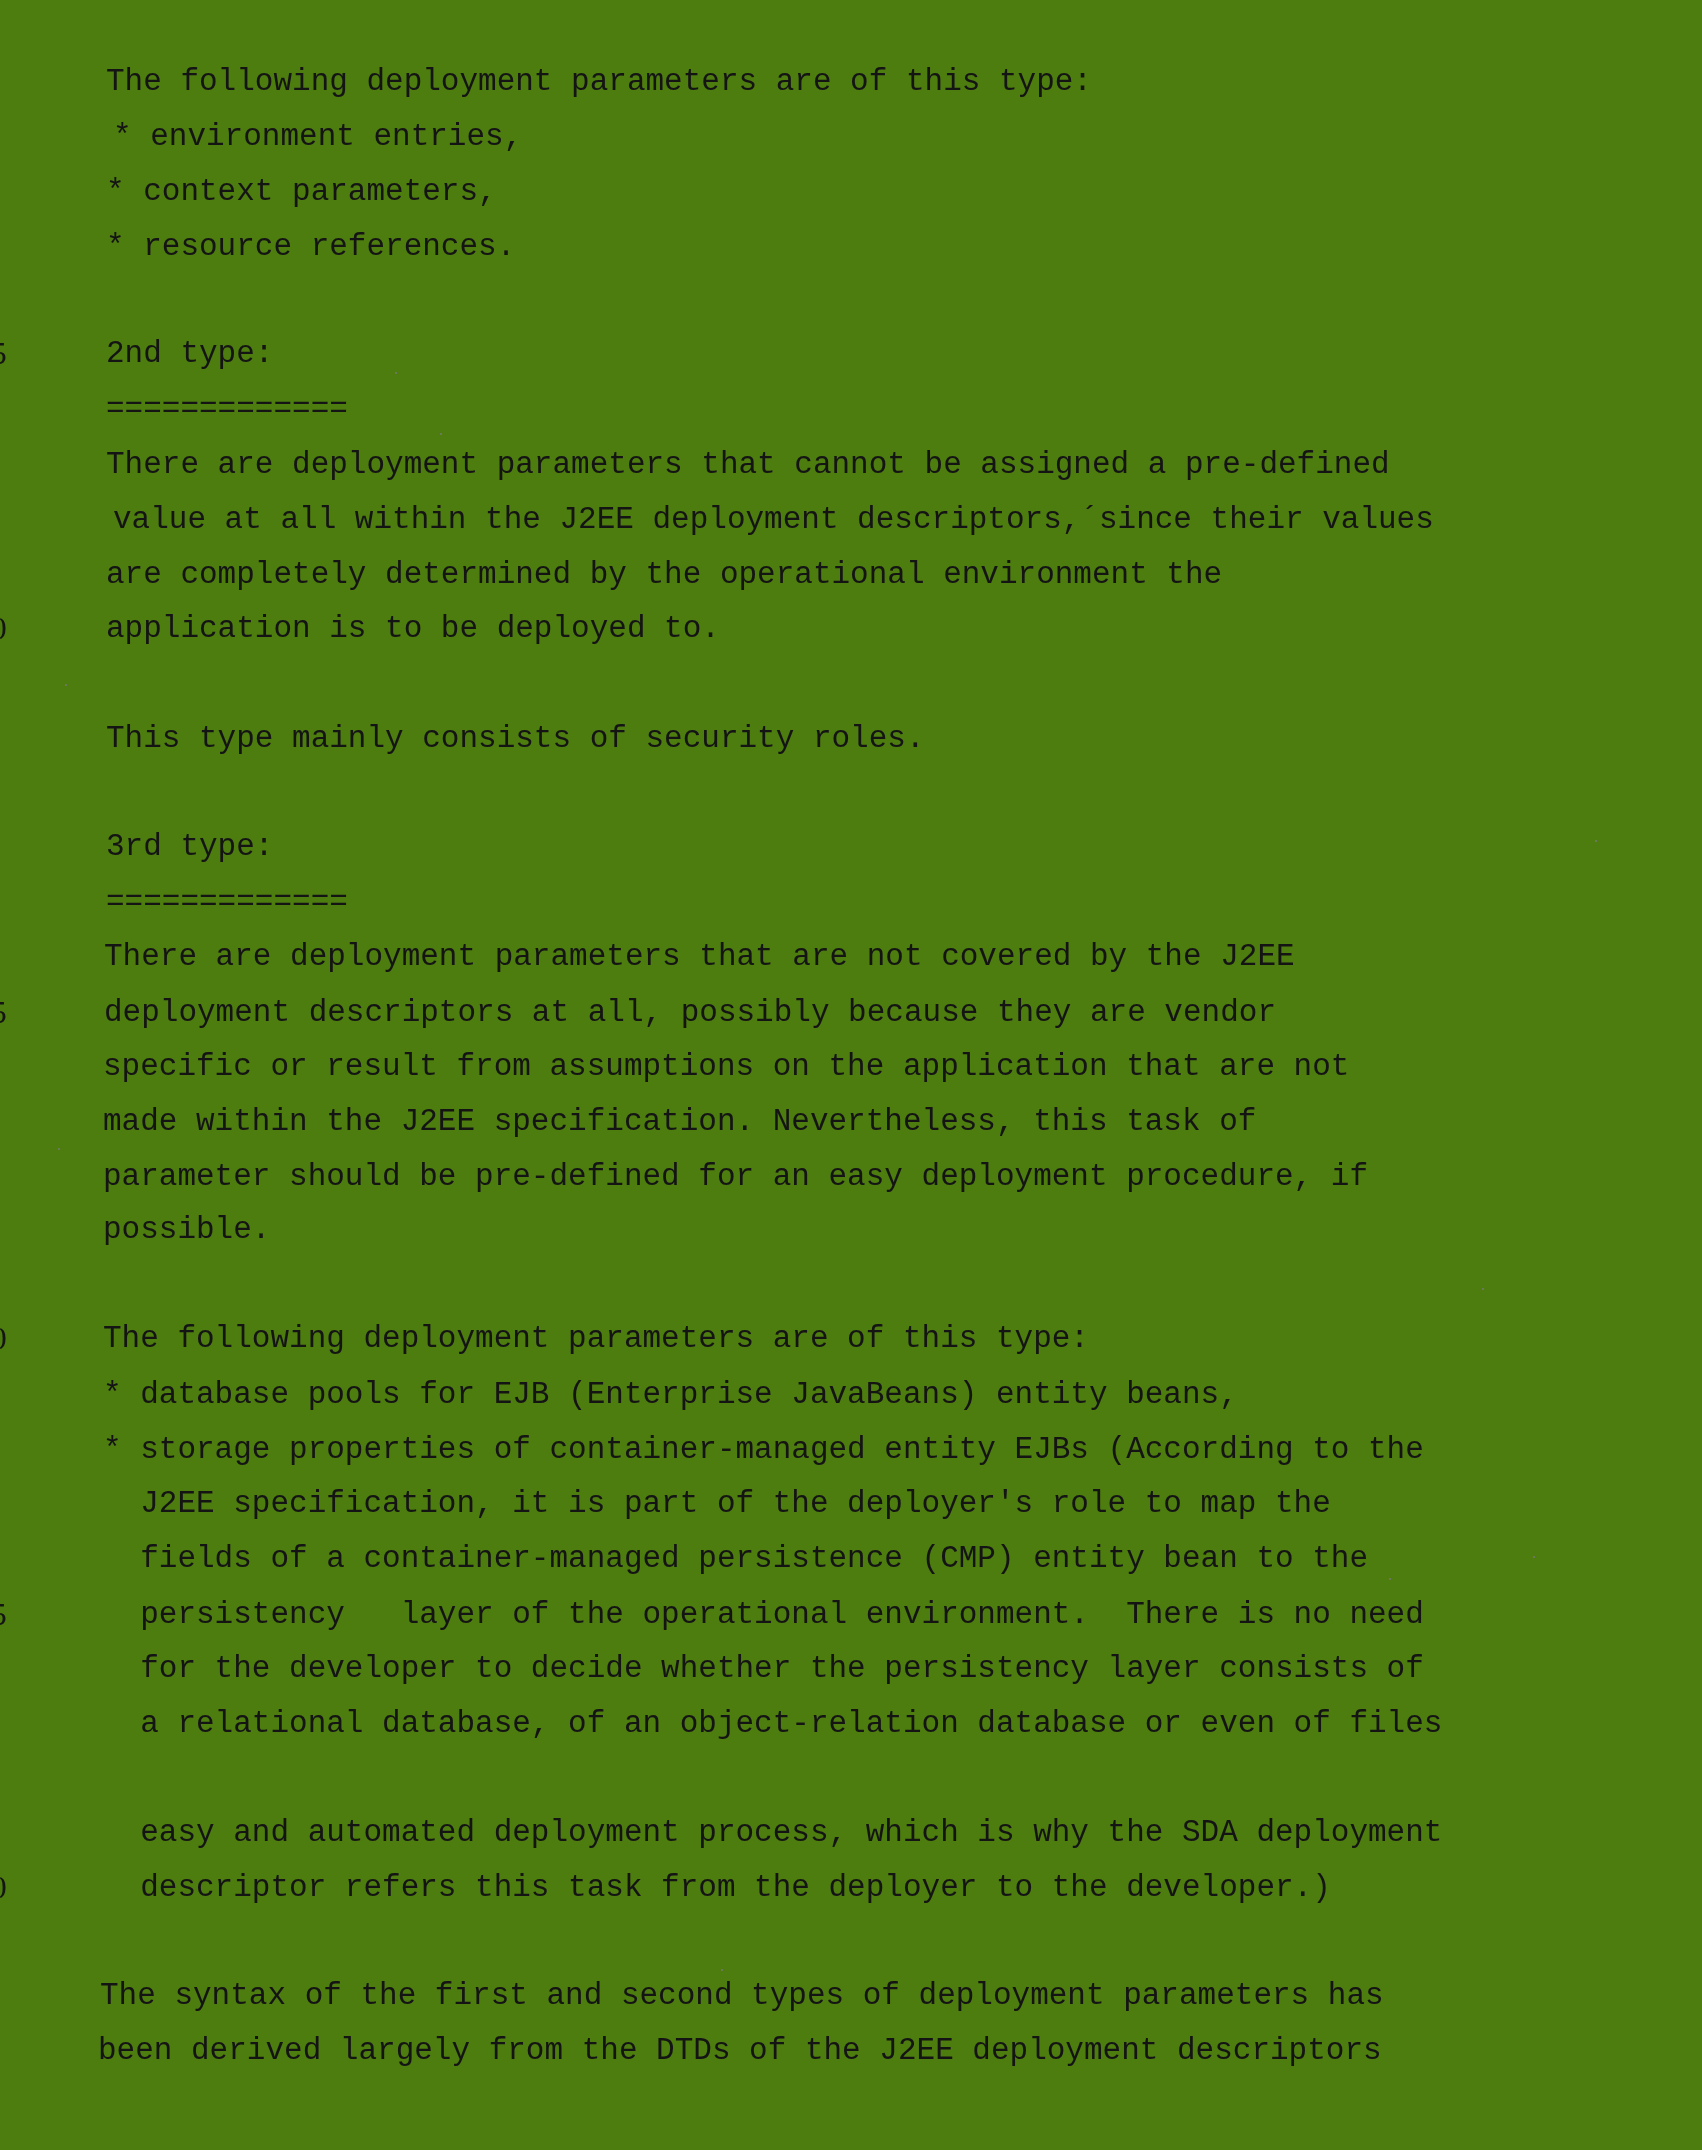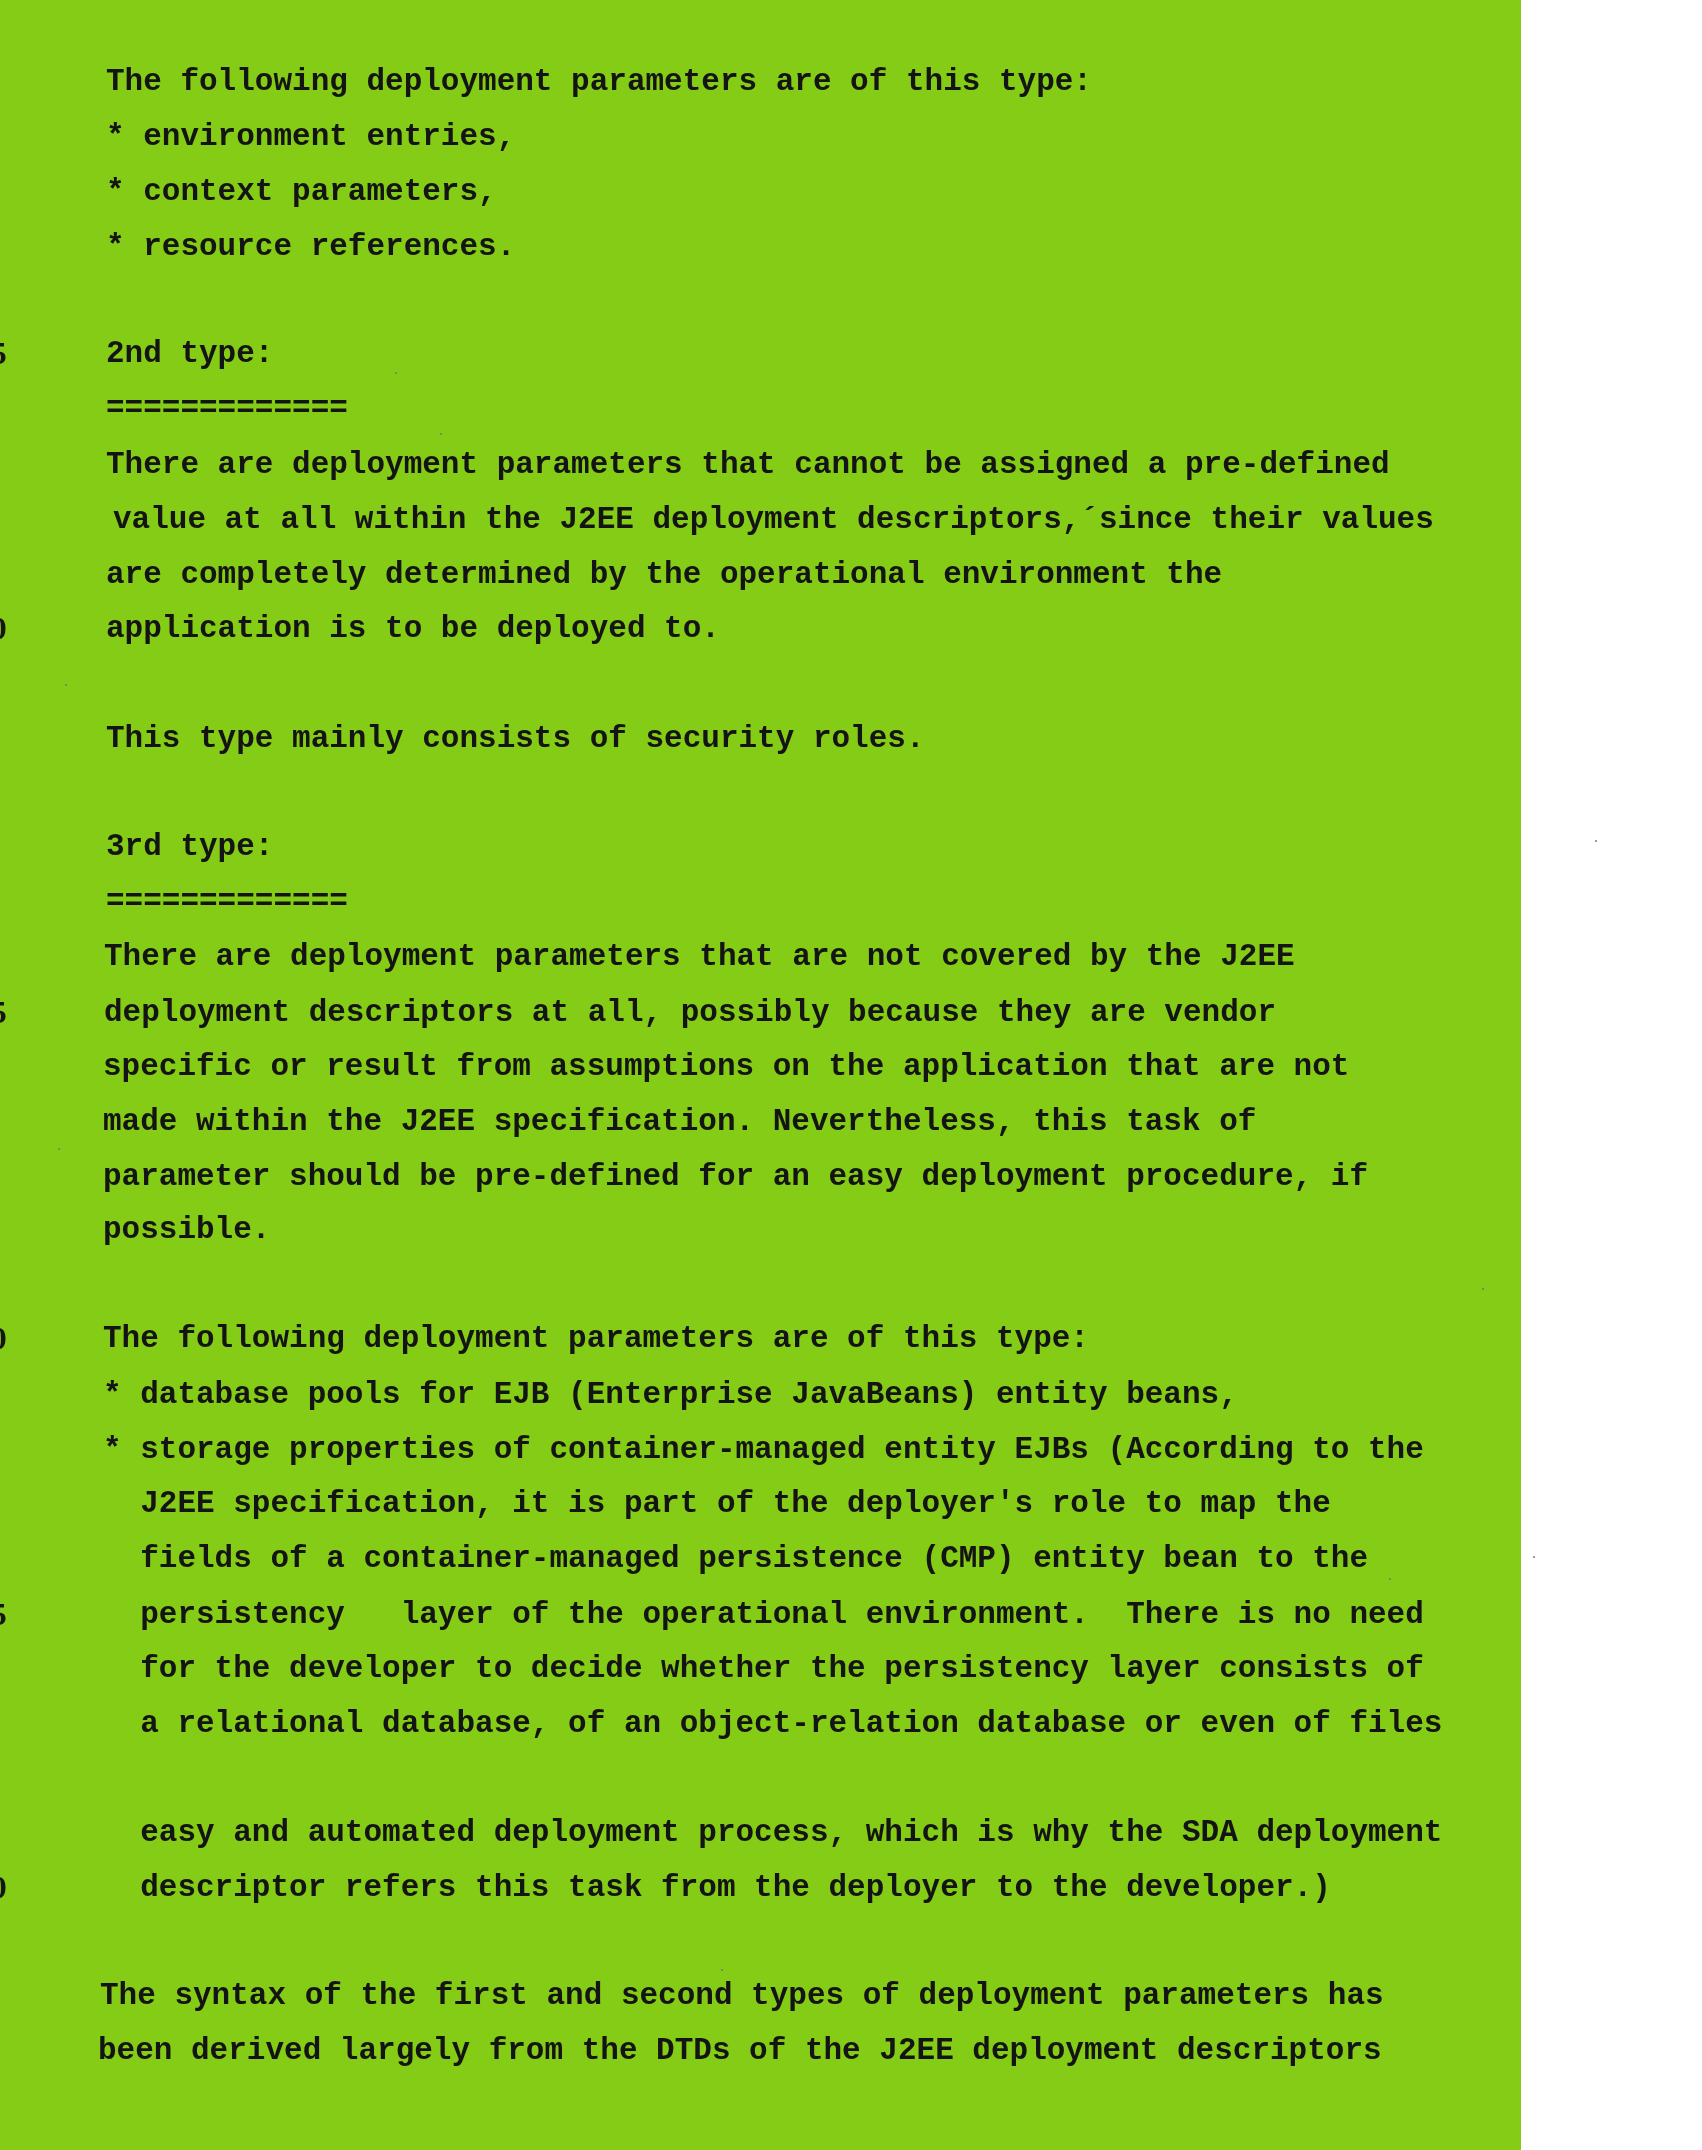--- a/index.html
+++ b/index.html
@@ -1,27 +1,27 @@
 <!DOCTYPE html>
 <html style="font-size:12.3px"><head>
 <meta charset="utf-8">
 <style>
   html, body { margin:0; padding:0; background:#ffffff; }
   body { width:1702px; height:2151px; position:relative; overflow:hidden; }
-  .page { position:absolute; left:0; top:0; width:1521px; height:2151px; background:#84cc16; color:#111111;font-weight:bold; }
+  .page { position:absolute; left:0; top:0; width:1702px; height:2151px; background:#4d7c0f; color:#111111; }
   .line { position:absolute; white-space:pre; font-family:"Liberation Mono", "DejaVu Sans Mono", monospace; font-size:31px; line-height:37px; color:#141414; letter-spacing:0px; }
   .margin-num { position:absolute; font-family:"Liberation Serif", "DejaVu Serif", serif; font-size:32px; line-height:37px; color:#141414; }
   .speck { position:absolute; width:2.3px; height:2.3px; background:#777; border-radius:50%; }
 </style>
 </head>
 <body>
 
 <div class="page" id="page">
     <div class="line" style="left: 106px; top: 63px;">The following deployment parameters are of this type:</div>
-    <div class="line" style="left: 106px; top: 118px;">* environment entries,</div>
+    <div class="line" style="left: 113px; top: 118px;">* environment entries,</div>
     <div class="line" style="left: 106px; top: 173px;">* context parameters,</div>
     <div class="line" style="left: 106px; top: 228px;">* resource references.</div>
     <div class="line" style="left: 106px; top: 335px;">2nd type:</div>
     <div class="line" style="left: 106px; top: 390px;">=============</div>
     <div class="line" style="left: 106px; top: 446px;">There are deployment parameters that cannot be assigned a pre-defined</div>
     <div class="line" style="left: 113px; top: 501px;">value at all within the J2EE deployment descriptors,´since their values</div>
     <div class="line" style="left: 106px; top: 556px;">are completely determined by the operational environment the</div>
     <div class="line" style="left: 106px; top: 610px;">application is to be deployed to.</div>
     <div class="line" style="left: 106px; top: 720px;">This type mainly consists of security roles.</div>
     <div class="line" style="left: 106px; top: 828px;">3rd type:</div>

